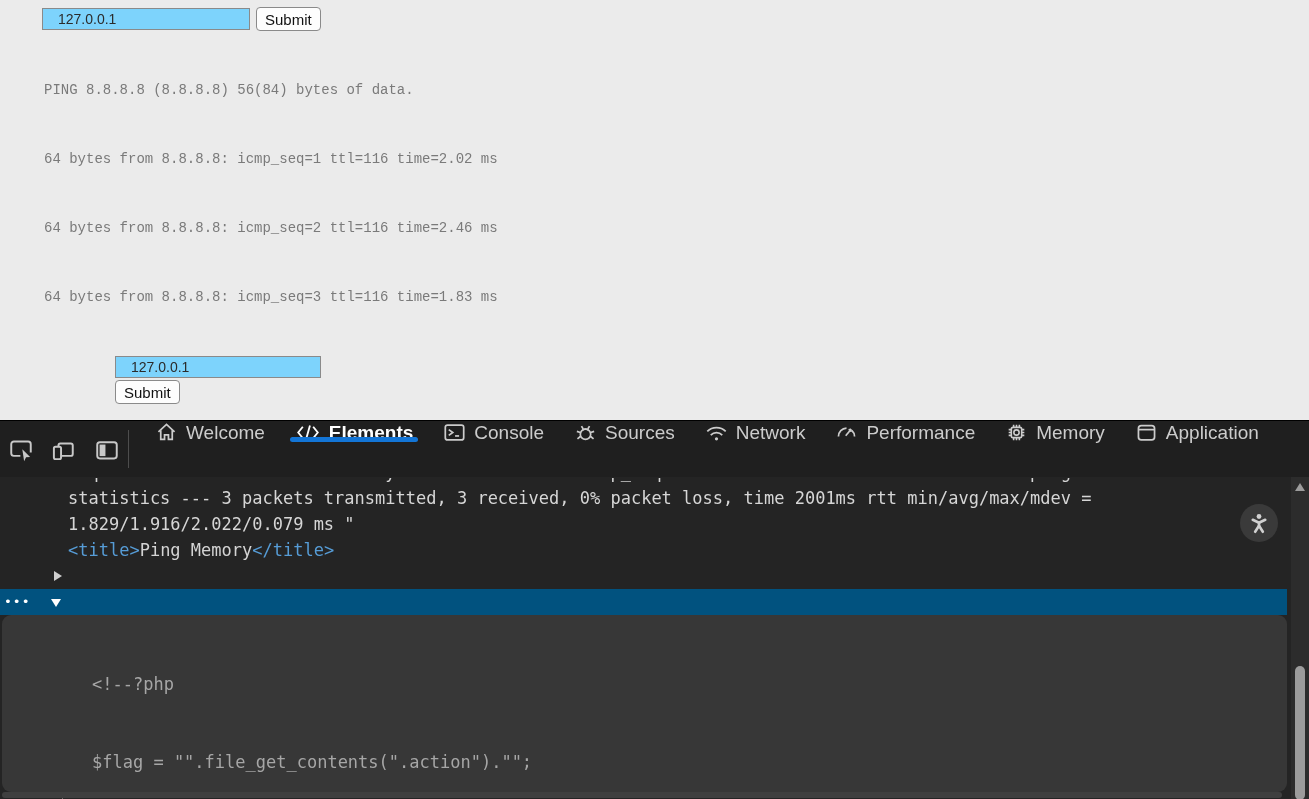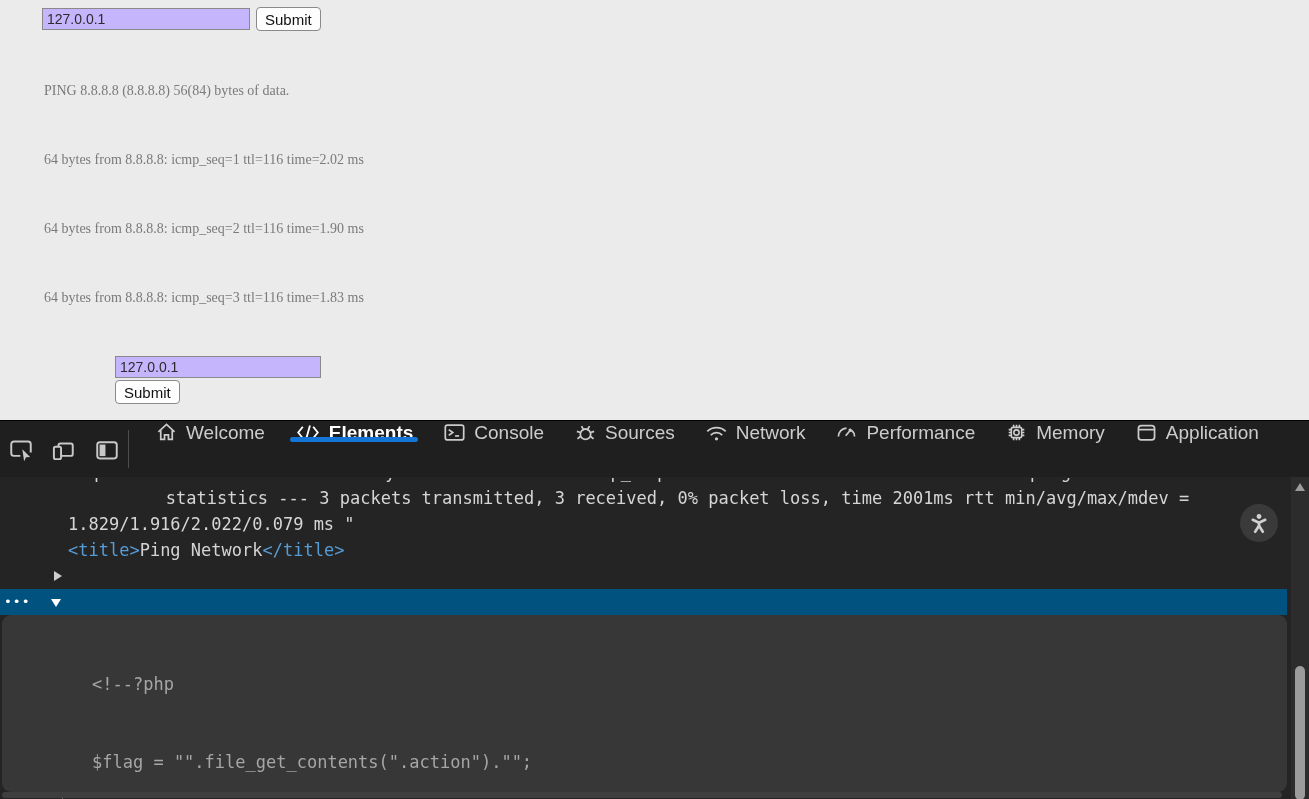--- a/index.html
+++ b/index.html
@@ -2,28 +2,28 @@
 <html><head>
 <meta charset="utf-8">
 <style>
   * { margin:0; padding:0; box-sizing:border-box; }
   html,body { width:1309px; height:799px; overflow:hidden; }
   body { position:relative; background:#ebebeb; font-family:"Liberation Sans", sans-serif; }
 
   
   .page { position:absolute; left:0; top:0; width:1309px; height:420px; background:#ebebeb; }
   .ip-input { position:absolute; left:42px; top:8px; width:208px; height:22px;
-    border:1px solid #8a8a8a; background:#c4b5fd; font-family:"Liberation Sans",sans-serif;
-    font-size:14px; color:#2b2b2b; padding:0 4px; border-radius:0; }
+    border:1px solid #8a8a8a; background:#7dd3fc; font-family:"Liberation Sans",sans-serif;
+    font-size:14px; color:#2b2b2b; padding:0 15px; border-radius:0; }
   .submit-btn { position:absolute; height:24px; padding:0 8px;
     background:#fdfdfd; border:1.5px solid #8a8a8a; border-radius:4px;
     font-family:Liberation Sans, sans-serif; font-size:15px; color:#111; }
   .submit-top { left:256px; top:7px; }
   .ping-output { position:absolute; left:44px; top:33px;
-    font-family:Liberation Serif, serif; font-size:14px;
+    font-family:Liberation Mono, monospace; font-size:14px;
     color:#7a7a7a; line-height:23px; white-space:pre; }
   .ip-input-2 { left:115px; top:356px; width:206px; }
   .submit-bottom { left:115px; top:380px; }
 
   
   .devtools { position:absolute; left:0; top:420px; width:1309px; height:379px;
     background:#242424; border-top:1px solid #000; }
 
   .dt-toolbar { position:absolute; left:0; top:0; width:1309px; height:56px;
     background:#1f1f1f; color:#c8c8c8; overflow:hidden; }
@@ -39,21 +39,21 @@
 
   
   .tree { position:absolute; left:0; top:56px; width:1309px; height:323px;
     font-family:"DejaVu Sans Mono","Liberation Mono",monospace; font-size:17px;
     color:#d6d6d6; }
   .trow { position:absolute; left:0; width:1287px; height:26px; line-height:26px;
     padding-left:68px; white-space:pre; }
   .clip-row { position:absolute; left:0; top:1px; width:1287px; height:7px; overflow:hidden; }
   .clip-row .inner { position:relative; top:-19px; padding-left:68px; line-height:26px;
     white-space:pre; color:#d6d6d6; }
-  .r1 { top:8px;text-align:center; } .r2 { top:34px; } .r3 { top:60px; } .r4 { top:86px; }
+  .r1 { top:8px; } .r2 { top:34px; } .r3 { top:60px; } .r4 { top:86px; }
   .r5 { top:112px; background:#01527f; }
   .tag { color:#569cd6; }
   .attr { color:#9cdcfe; }
   .val { color:#ce9178; }
   .eqp { color:#d4d4d4; }
   .plain { color:#d4d4d4; }
   .sel-tag { color:#82c4f8; }
   .dollar { color:#a8a8a8; font-style:italic; }
   .eqeq { color:#8f8f8f; font-style:italic; }
   .tri-right { position:absolute; left:54px; top:8px; width:0; height:0;
@@ -89,21 +89,21 @@
 </head>
 <body>
 
 <div class="page">
   <input class="ip-input" type="text" value="127.0.0.1" style="">
   <button class="submit-btn submit-top">Submit</button>
 
   <div class="ping-output">
     <div>PING 8.8.8.8 (8.8.8.8) 56(84) bytes of data.</div>
     <div>64 bytes from 8.8.8.8: icmp_seq=1 ttl=116 time=2.02 ms</div>
-    <div>64 bytes from 8.8.8.8: icmp_seq=2 ttl=116 time=1.90 ms</div>
+    <div>64 bytes from 8.8.8.8: icmp_seq=2 ttl=116 time=2.46 ms</div>
     <div>64 bytes from 8.8.8.8: icmp_seq=3 ttl=116 time=1.83 ms</div>
     <div style="min-height:23px"></div>
     <div>--- 8.8.8.8 ping statistics ---</div>
     <div>3 packets transmitted, 3 received, 0% packet loss, time 2001ms</div>
     <div>rtt min/avg/max/mdev = 1.829/1.916/2.022/0.079 ms</div>
   </div>
 
   <input class="ip-input ip-input-2" type="text" value="127.0.0.1" style="">
   <button class="submit-btn submit-bottom">Submit</button>
 </div>
@@ -201,21 +201,21 @@
   </div>
 
   <div class="tree">
     <div class="clip-row">
       <div class="inner">seq=2 ttl=116 time=1.90 ms 64 bytes from 8.8.8.8: icmp_seq=3 ttl=116 time=1.83 ms --- 8.8.8.8 ping</div>
     </div>
 
     <div class="trow r1">statistics --- 3 packets transmitted, 3 received, 0% packet loss, time 2001ms rtt min/avg/max/mdev =</div>
     <div class="trow r2">1.829/1.916/2.022/0.079 ms "</div>
 
-    <div class="trow r3"><span class="tag">&lt;title&gt;</span><span class="plain">Ping Network</span><span class="tag">&lt;/title&gt;</span></div>
+    <div class="trow r3"><span class="tag">&lt;title&gt;</span><span class="plain">Ping Memory</span><span class="tag">&lt;/title&gt;</span></div>
 
     <div class="trow r4">
       <div class="tri-right"></div><span class="tag">&lt;form </span><span class="attr">method</span><span class="eqp">=</span><span class="val">"POST"</span><span class="attr"> action</span><span class="eqp">=</span><span class="val">"index.php"</span><span class="tag">&gt;</span><svg class="inline-badge" width="21" height="21" viewBox="0 0 20 20">
         <circle cx="10" cy="10" r="7.5" fill="none" stroke="#57abe0" stroke-width="1.4"></circle>
         <circle cx="6.4" cy="10" r="1.2" fill="#57abe0"></circle>
         <circle cx="10" cy="10" r="1.2" fill="#57abe0"></circle>
         <circle cx="13.6" cy="10" r="1.2" fill="#57abe0"></circle>
       </svg><span class="tag">&lt;/form&gt;</span>
     </div>
 

